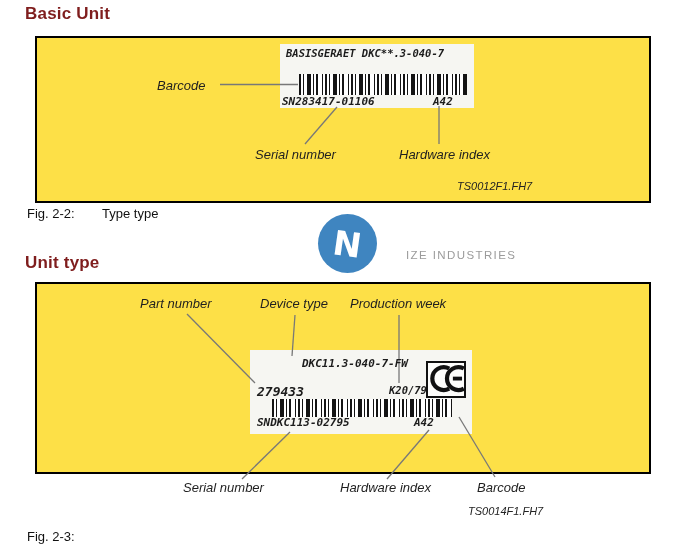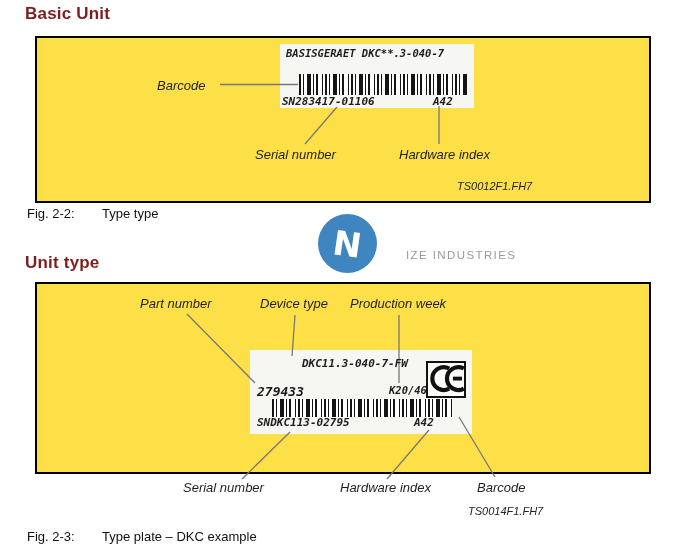--- a/index.html
+++ b/index.html
@@ -128,21 +128,21 @@
       <line x1="392" y1="146" x2="350" y2="195"></line>
       <line x1="422" y1="133" x2="458" y2="193"></line>
     </svg>
 
     <div class="anno" style="left:103px; top:12px;">Part number</div>
     <div class="anno" style="left:223px; top:12px;text-align:right;">Device type</div>
     <div class="anno" style="left:313px; top:12px;">Production week</div>
 
     <div class="plate-text" style="left:222px; top:73px;margin-left:43px;">DKC11.3-040-7-FW</div>
     <div class="plate-text" style="left:220px; top:100px; font-size:13px;">279433</div>
-    <div class="plate-text" style="left:352px; top:100px; font-size:10.5px;">K20/46</div>
+    <div class="plate-text" style="left:352px; top:100px; font-size:10.5px;">K20/79</div>
 
     <div class="ce-box" style="left:389px; top:77px;">
       <svg width="36" height="33" viewBox="0 0 39 36">
         <path d="M23 6 A12.5 12.5 0 1 0 23 28" fill="none" stroke="#111" stroke-width="4.6"></path>
         <path d="M39 6 A12.5 12.5 0 1 0 39 28" fill="none" stroke="#111" stroke-width="4.6"></path>
         <line x1="27" y1="17" x2="37" y2="17" stroke="#111" stroke-width="4.2"></line>
       </svg>
     </div>
 
     <div class="barcode" style="left:235px; top:115px; width:180px; height:18px;"></div>
@@ -151,15 +151,14 @@
     <div class="plate-text" style="left:377px; top:132px;">A42</div>
 
     <div class="anno" style="left:146px; top:196px;">Serial number</div>
     <div class="anno" style="left:303px; top:196px;">Hardware index</div>
     <div class="anno" style="left:440px; top:196px;">Barcode</div>
 
     <div class="fileref" style="left:431px; top:221px;text-align:center;">TS0014F1.FH7</div>
   </div>
 
   <div class="caption" style="left:27px; top:529px;">Fig. 2-3:</div>
-  <div class="caption" style="left:102px; top:529px;">Type plate – DKC example</div>
 
 </div>
 
 </body></html>

